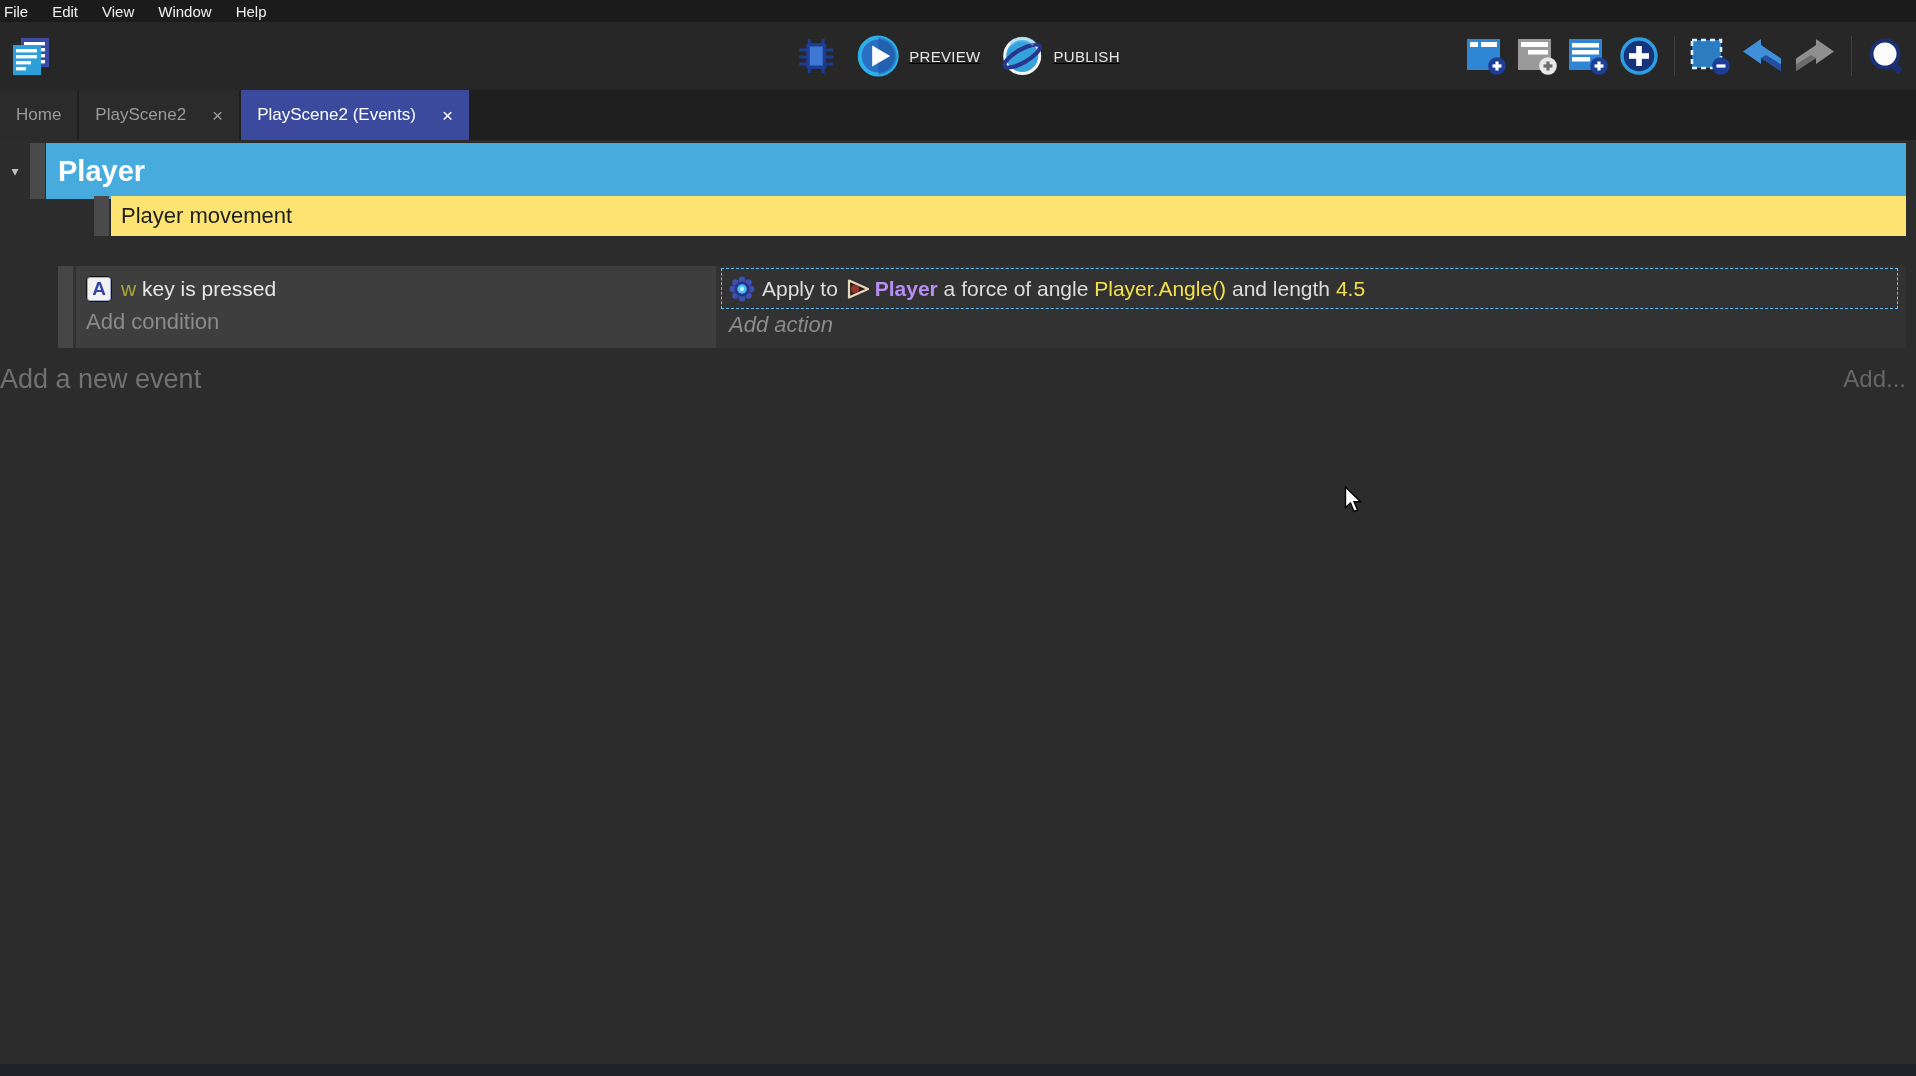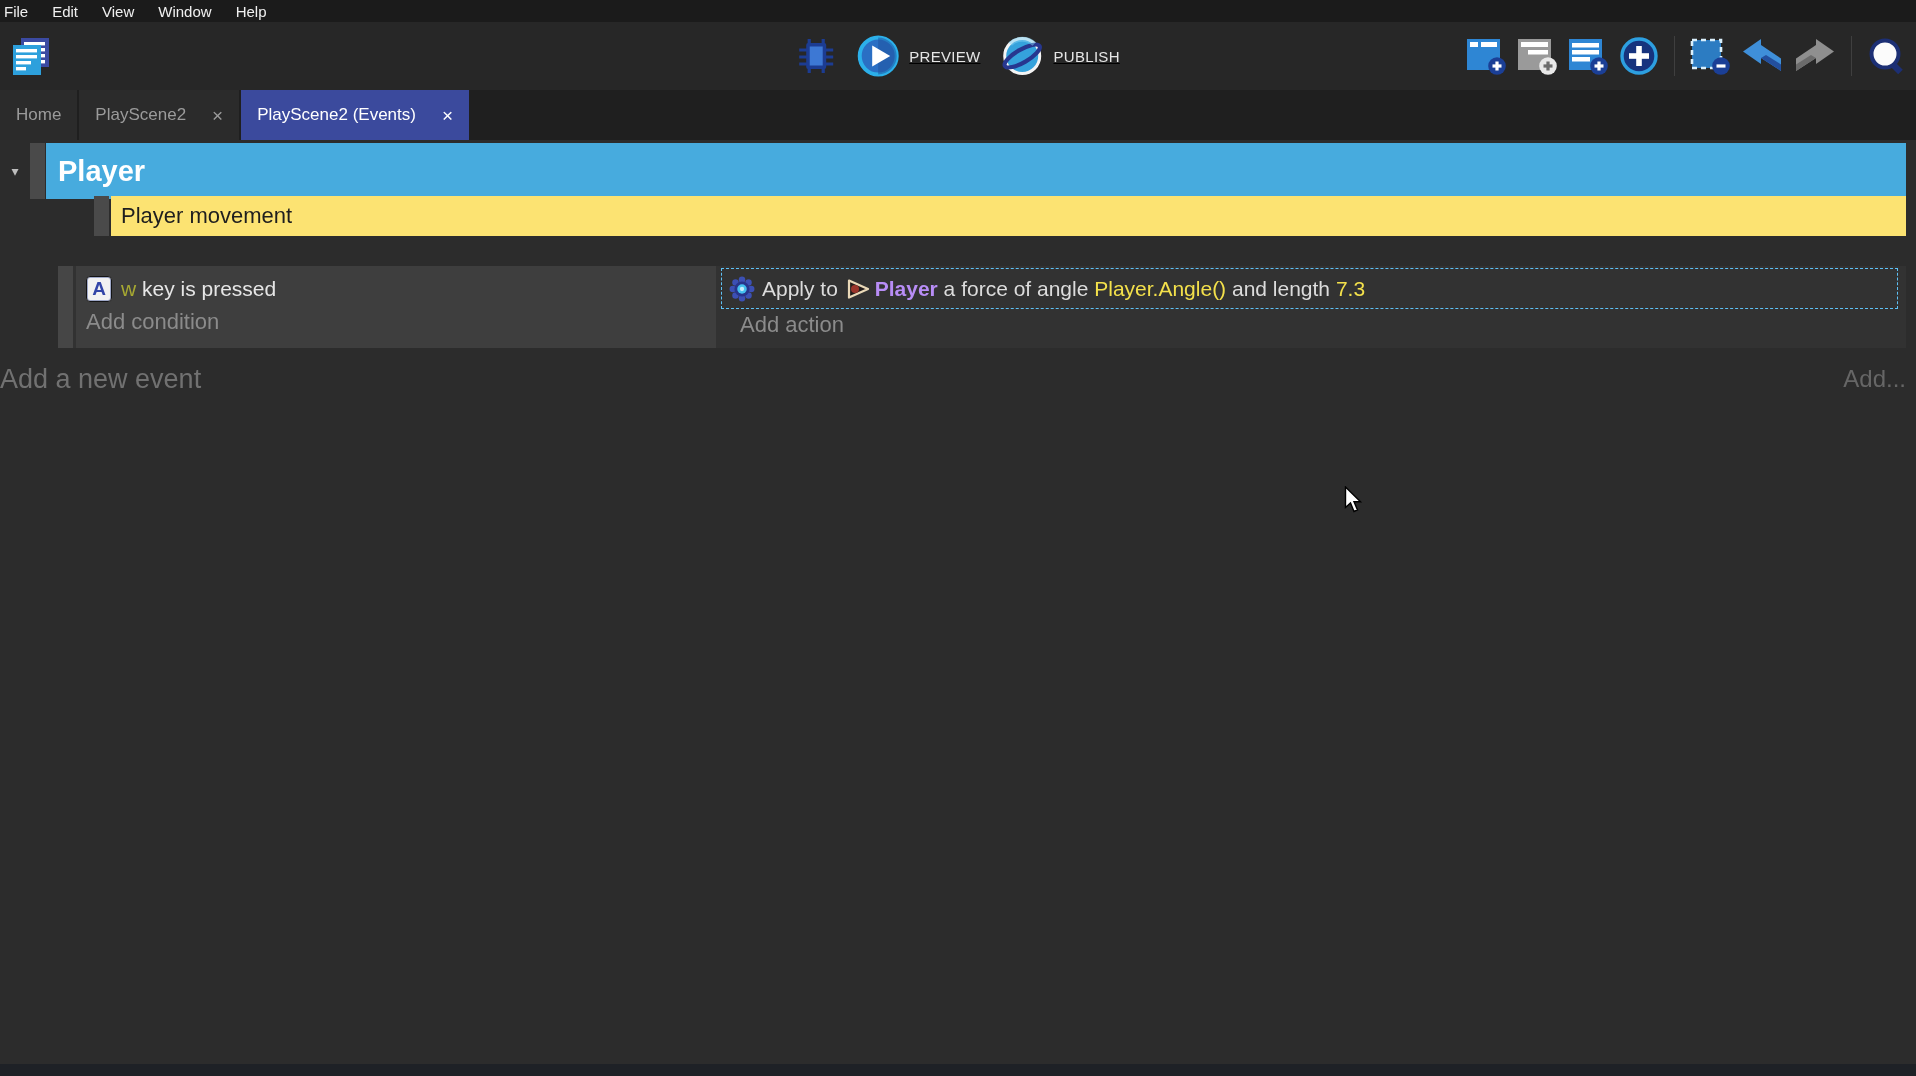--- a/index.html
+++ b/index.html
@@ -66,21 +66,21 @@
     padding:5px 0 0 10px; color:#e6e6e6;
   }
   .cond-line { display:flex; align-items:center; height:36px; font-size:21px; }
   .add-link { color:#8b8b8b; font-size:22px; margin-top:2px; }
   .act-cell { flex:1; position:relative; }
   .action-selected {
     position:absolute; top:2px; left:5px; right:8px; height:41px;
     border:1px dashed #5ec1f5; display:flex; align-items:center;
     padding-left:7px; font-size:21px; color:#dcdcdc;
   }
-  .act-cell .add-link { position:absolute; top:46px; left:24px; margin-top:0; }
+  .act-cell .add-link { position:absolute; top:46px; left:13px; margin-top:0;font-style:italic; }
   .newevent-row {
     position:absolute; top:220px; left:0; right:0; height:38px;
     display:flex; align-items:center; 
   }
   .newevent-label { color:#717171; font-size:27px; }
   .addmore { position:absolute; right:10px; color:#666666; font-size:24px; }
   
   .inline-icon { display:inline-flex; align-items:center; }
   .key-icon {
     width:26px; height:26px; background:#f2f2f2; border:1px solid #141414;
@@ -306,21 +306,21 @@
                 <svg width="24" height="24" viewBox="0 0 24 24" style="display:block">
                   <polygon points="3,3.5 22,12 3,20.5" fill="#241d1b" stroke="#ead9b8" stroke-width="2.2" stroke-linejoin="round"></polygon>
                   <circle cx="9" cy="12" r="4" fill="#99342a"></circle>
                 </svg>
               </span>
             </span>
             <span style="color: rgb(184, 141, 246); font-weight: bold; white-space: pre;">Player</span>
             <span style="color: rgb(220, 220, 220); white-space: pre;"> a force of angle </span>
             <span style="color: rgb(243, 224, 75); white-space: pre;">Player.Angle()</span>
             <span style="color: rgb(220, 220, 220); white-space: pre;"> and length </span>
-            <span style="color: rgb(243, 224, 75); white-space: pre;">7.3</span>
+            <span style="color: rgb(243, 224, 75); white-space: pre;">4.5</span>
           </div>
         <div class="add-link">Add action</div>
       </div>
     </div>
 
     <div class="newevent-row">
       <span class="newevent-label">Add a new event</span>
       <span class="addmore">Add...</span>
     </div>
 

